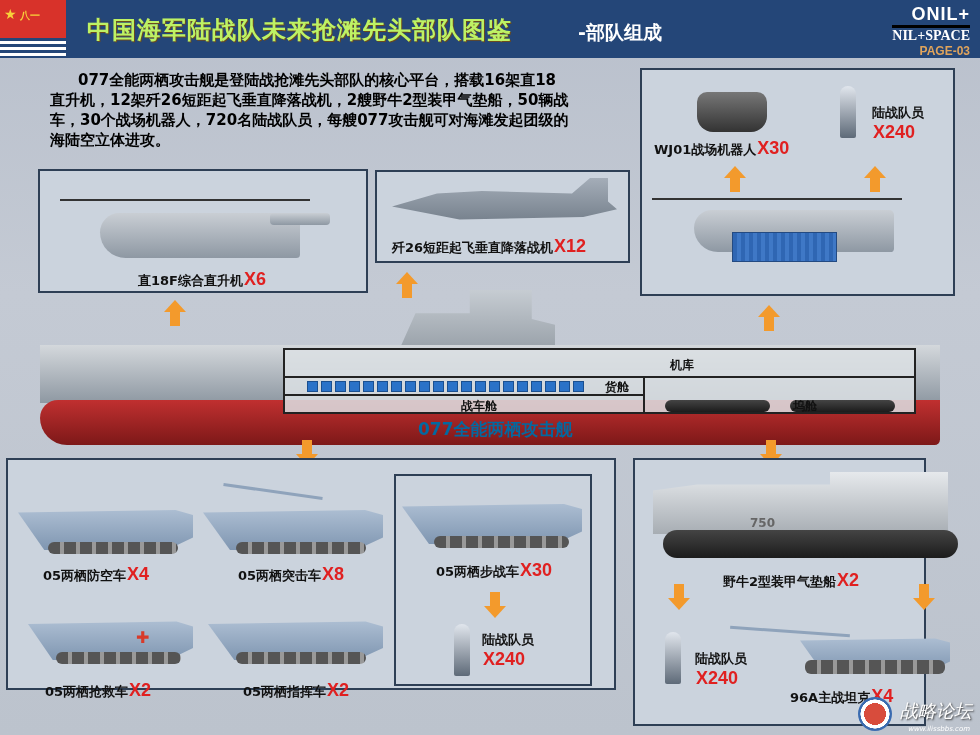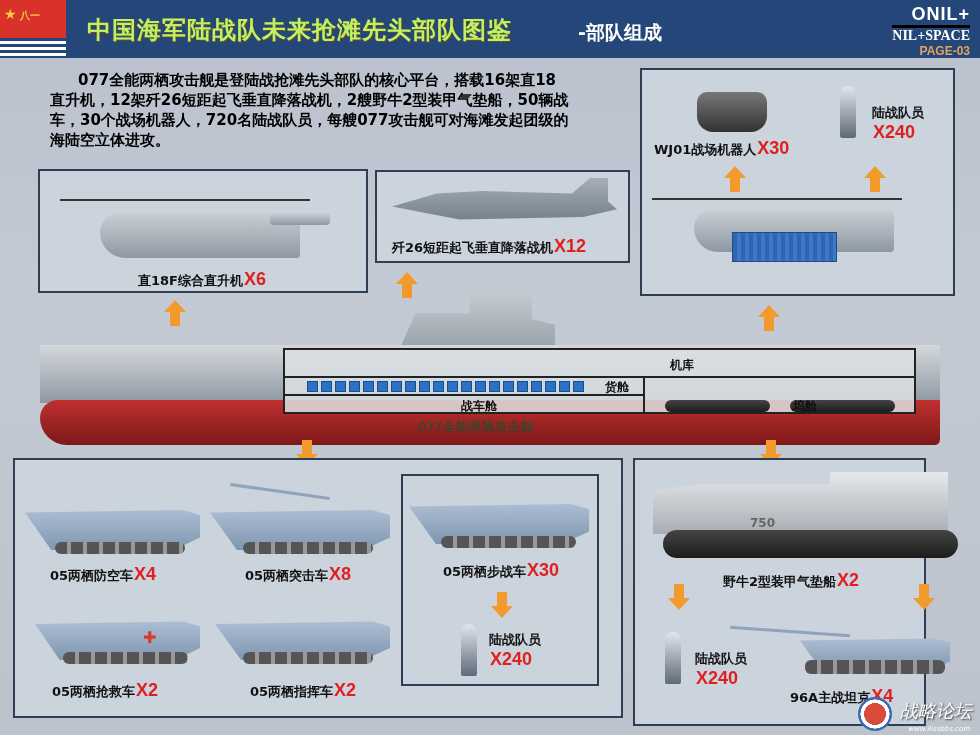--- a/index.html
+++ b/index.html
@@ -70,21 +70,21 @@
   .hovercraft-top { position: absolute; background: linear-gradient(180deg,#e6e9ec,#a7adb3); clip-path: polygon(0 30%, 15% 20%, 60% 20%, 60% 0, 100% 0, 100% 100%, 0 100%); }
   .hovercraft-skirt { position: absolute; background: linear-gradient(180deg,#444,#1c1c1c); border-radius: 30px; }
   .container-box { position: absolute; background: repeating-linear-gradient(90deg,#2f66b3 0 4px,#3f78c6 4px 8px); border: 1px solid #234a82; }
 
   .ship-hull { position: absolute; left: 40px; top: 400px; width: 900px; height: 45px; background: linear-gradient(180deg,#c03030,#7d1818); border-radius: 20px 0 6px 30px; }
   .ship-upper { position: absolute; left: 40px; top: 345px; width: 900px; height: 58px; background: linear-gradient(180deg,#d4d8dc,#8e98a2); }
   .island { position: absolute; left: 400px; top: 290px; width: 155px; height: 58px; background: linear-gradient(180deg,#c6ccd2,#9aa2aa); clip-path: polygon(10% 40%, 45% 40%, 45% 0, 85% 0, 85% 50%, 100% 60%, 100% 100%, 0 100%); }
   .deck-box { position: absolute; border: 2px solid #222; background: rgba(220,224,228,0.85); }
   .cargo-cube { position: absolute; width: 11px; height: 11px; background: #2a72c8; border: 1px solid #1a4f8f; }
   .ship-label { position: absolute; font-size: 12px; font-weight: bold; color: #111; }
-  .ship-name { position: absolute; left: 418px; top: 418px; color: #14532d; font-size: 13px; font-weight: normal; }
+  .ship-name { position: absolute; left: 418px; top: 418px; color: #0369a1; font-size: 17px; font-weight: bold; }
   .watermark { position: absolute; right: 8px; bottom: 6px; color: #fff; font-style: italic; font-size: 18px; text-shadow: 1px 1px 2px #333; }
   .watermark-url { position: absolute; right: 10px; bottom: 2px; color: #fff; font-size: 7px; font-style: italic; }
   .emblem { position: absolute; right: 88px; bottom: 4px; width: 34px; height: 34px; border-radius: 50%; background: radial-gradient(circle,#d84c3c 0 45%,#ffffff 46% 60%,#3a6bb0 61%); }
 </style>
 </head>
 <body>
 
 <div class="header">
   <div class="flag">
     <span class="star">★</span>
@@ -174,21 +174,21 @@
 <div class="deck-box" style="left:643px;top:376px;width:273px;height:38px;">
   <div class="hovercraft-skirt" style="left:20px;top:22px;width:105px;height:12px;"></div>
   <div class="hovercraft-skirt" style="left:145px;top:22px;width:105px;height:12px;"></div>
   <span class="ship-label" style="left:148px;top:4px;margin-top:16px;">坞舱</span>
 </div>
 <div class="ship-name">077全能两栖攻击舰</div>
 
 <div class="arrow-down" style="left:296px;top:440px;"></div>
 <div class="arrow-down" style="left:760px;top:440px;"></div>
 
-<div class="panel" style="left:13px;top:458px;width:610px;height:260px;">
+<div class="panel" style="left:6px;top:458px;width:610px;height:232px;">
 
   <div class="vehicle" style="left:10px;top:40px;width:175px;height:50px;"></div>
   <div class="vehicle-tracks" style="left:40px;top:82px;width:130px;"></div>
   <div class="label" style="left:35px;top:104px;">
     <span>05两栖防空车</span><span class="qty">X4</span>
   </div>
 
   <div class="vehicle" style="left:195px;top:40px;width:180px;height:50px;"></div>
   <div style="position:absolute;left:215px;top:30px;width:100px;height:3px;background:#8fa3bb;transform:rotate(8deg);"></div>
   <div class="vehicle-tracks" style="left:228px;top:82px;width:130px;"></div>

